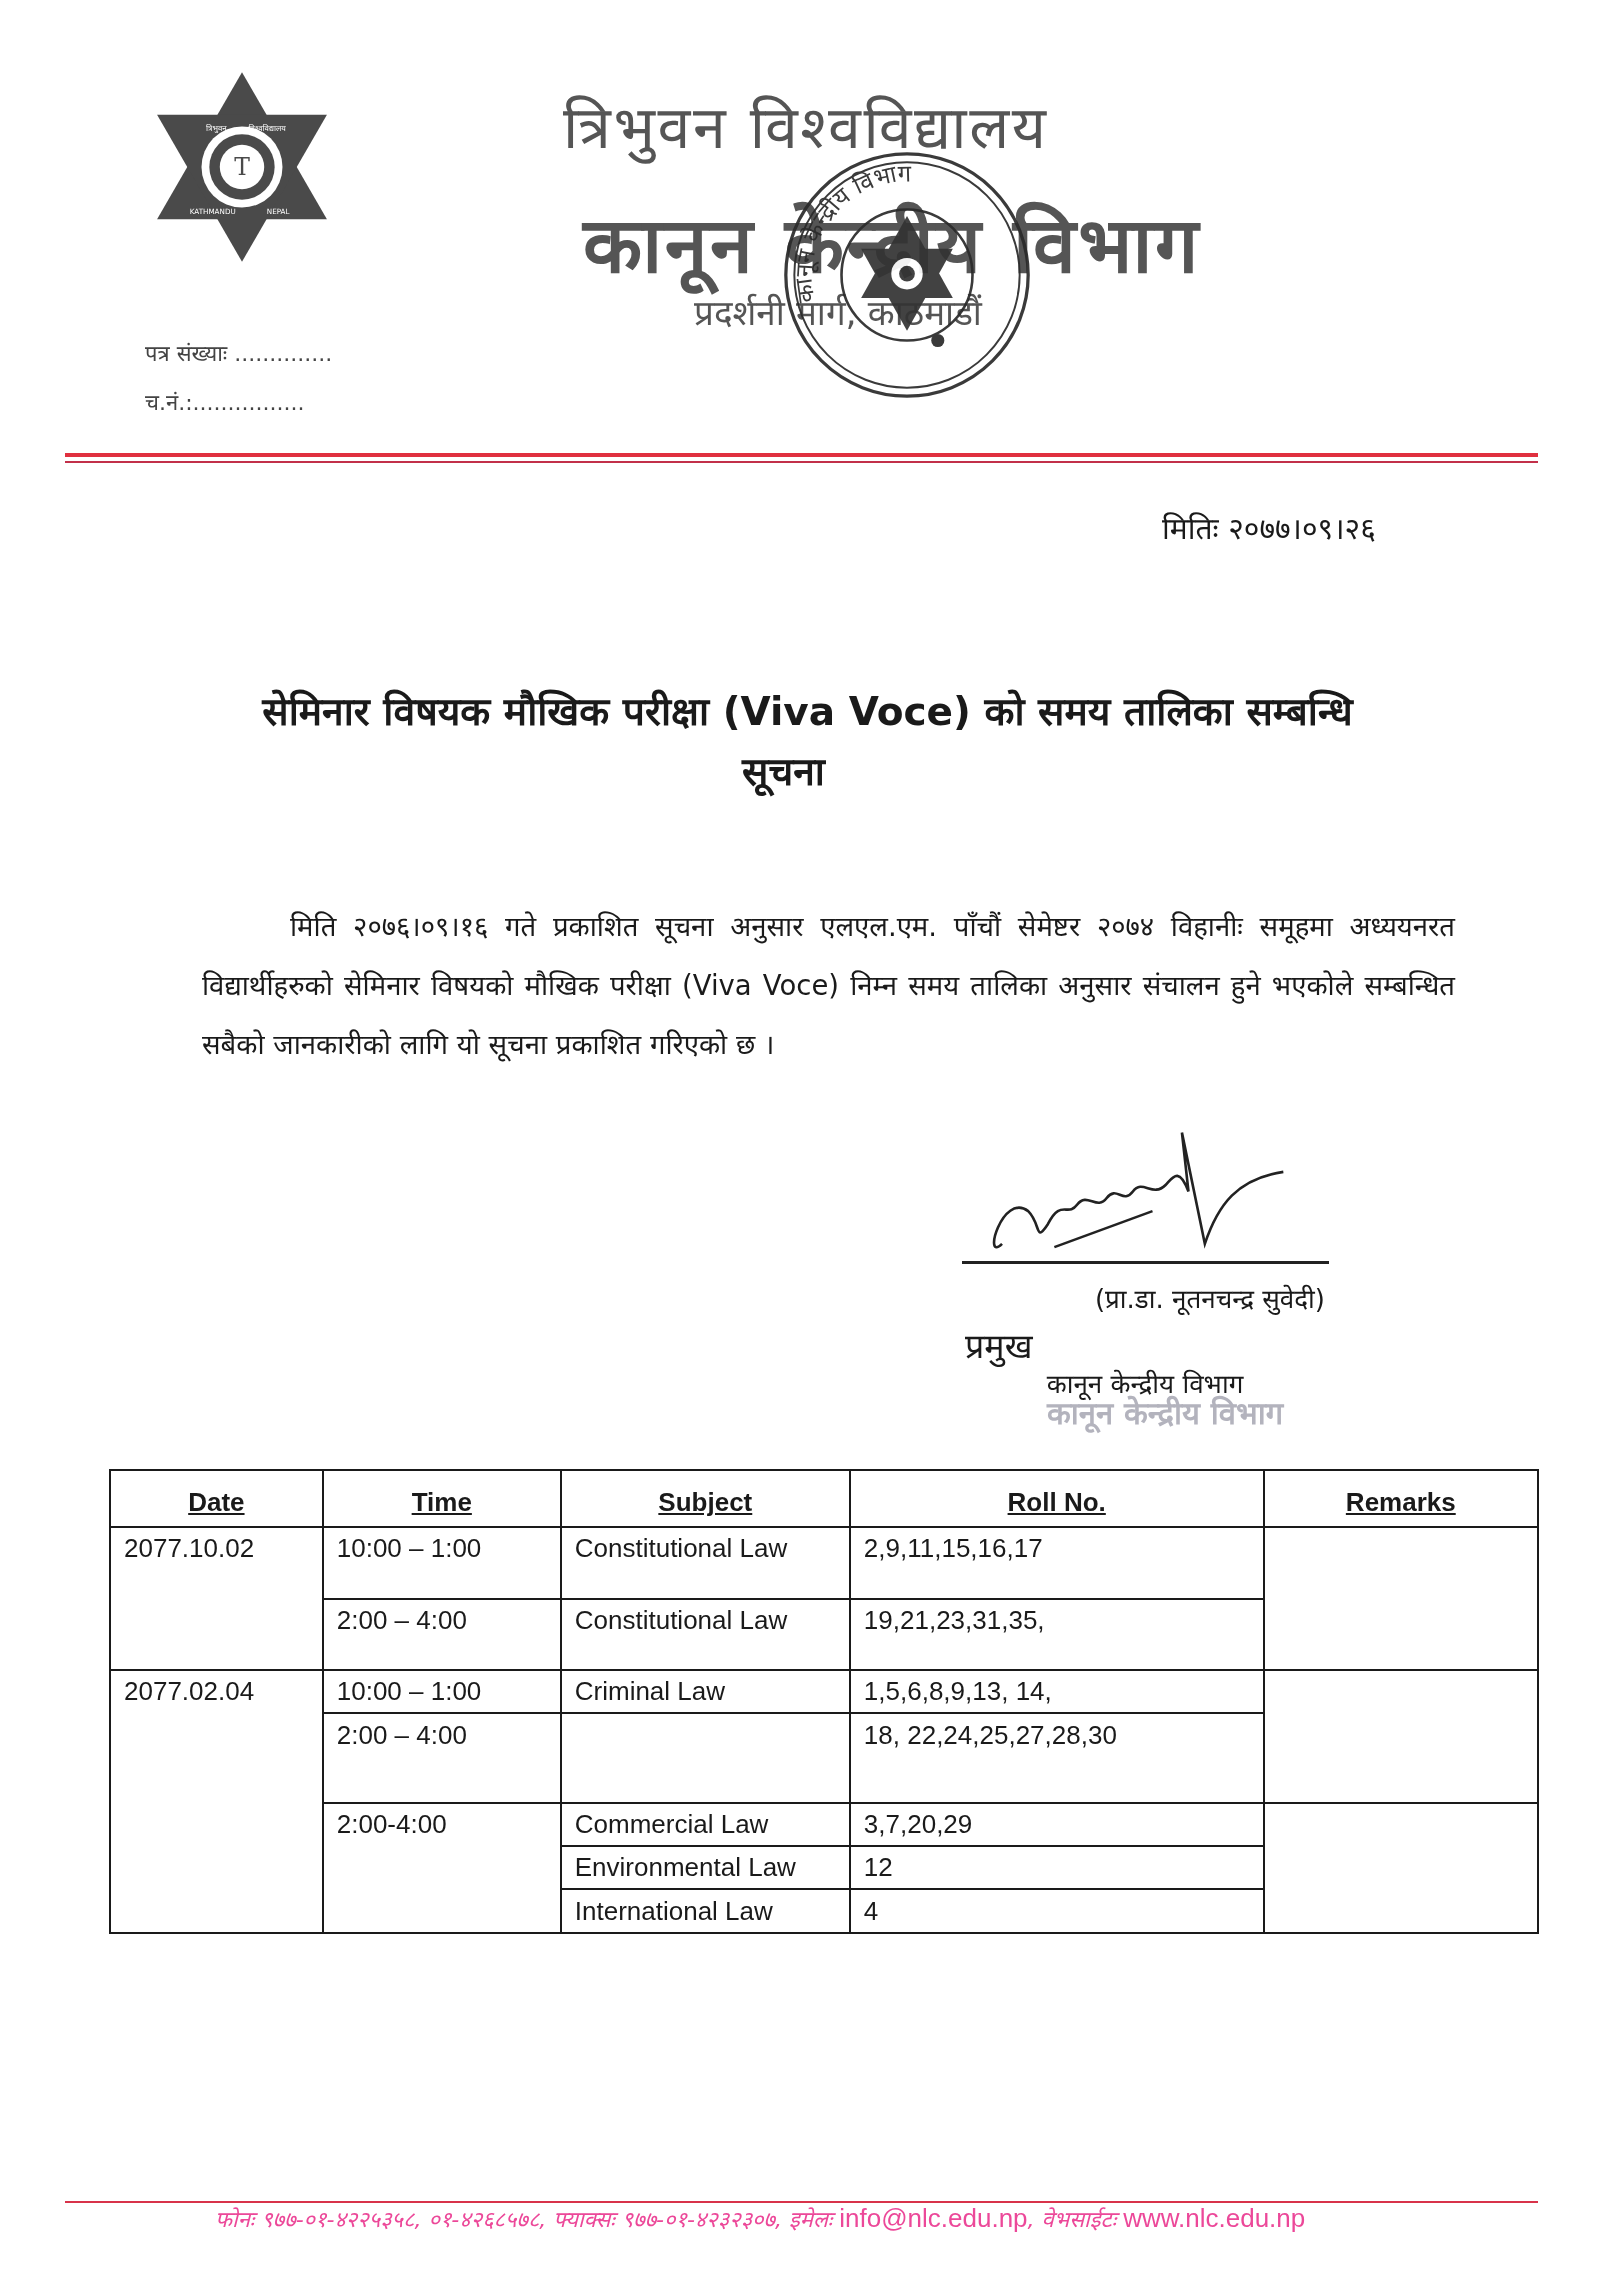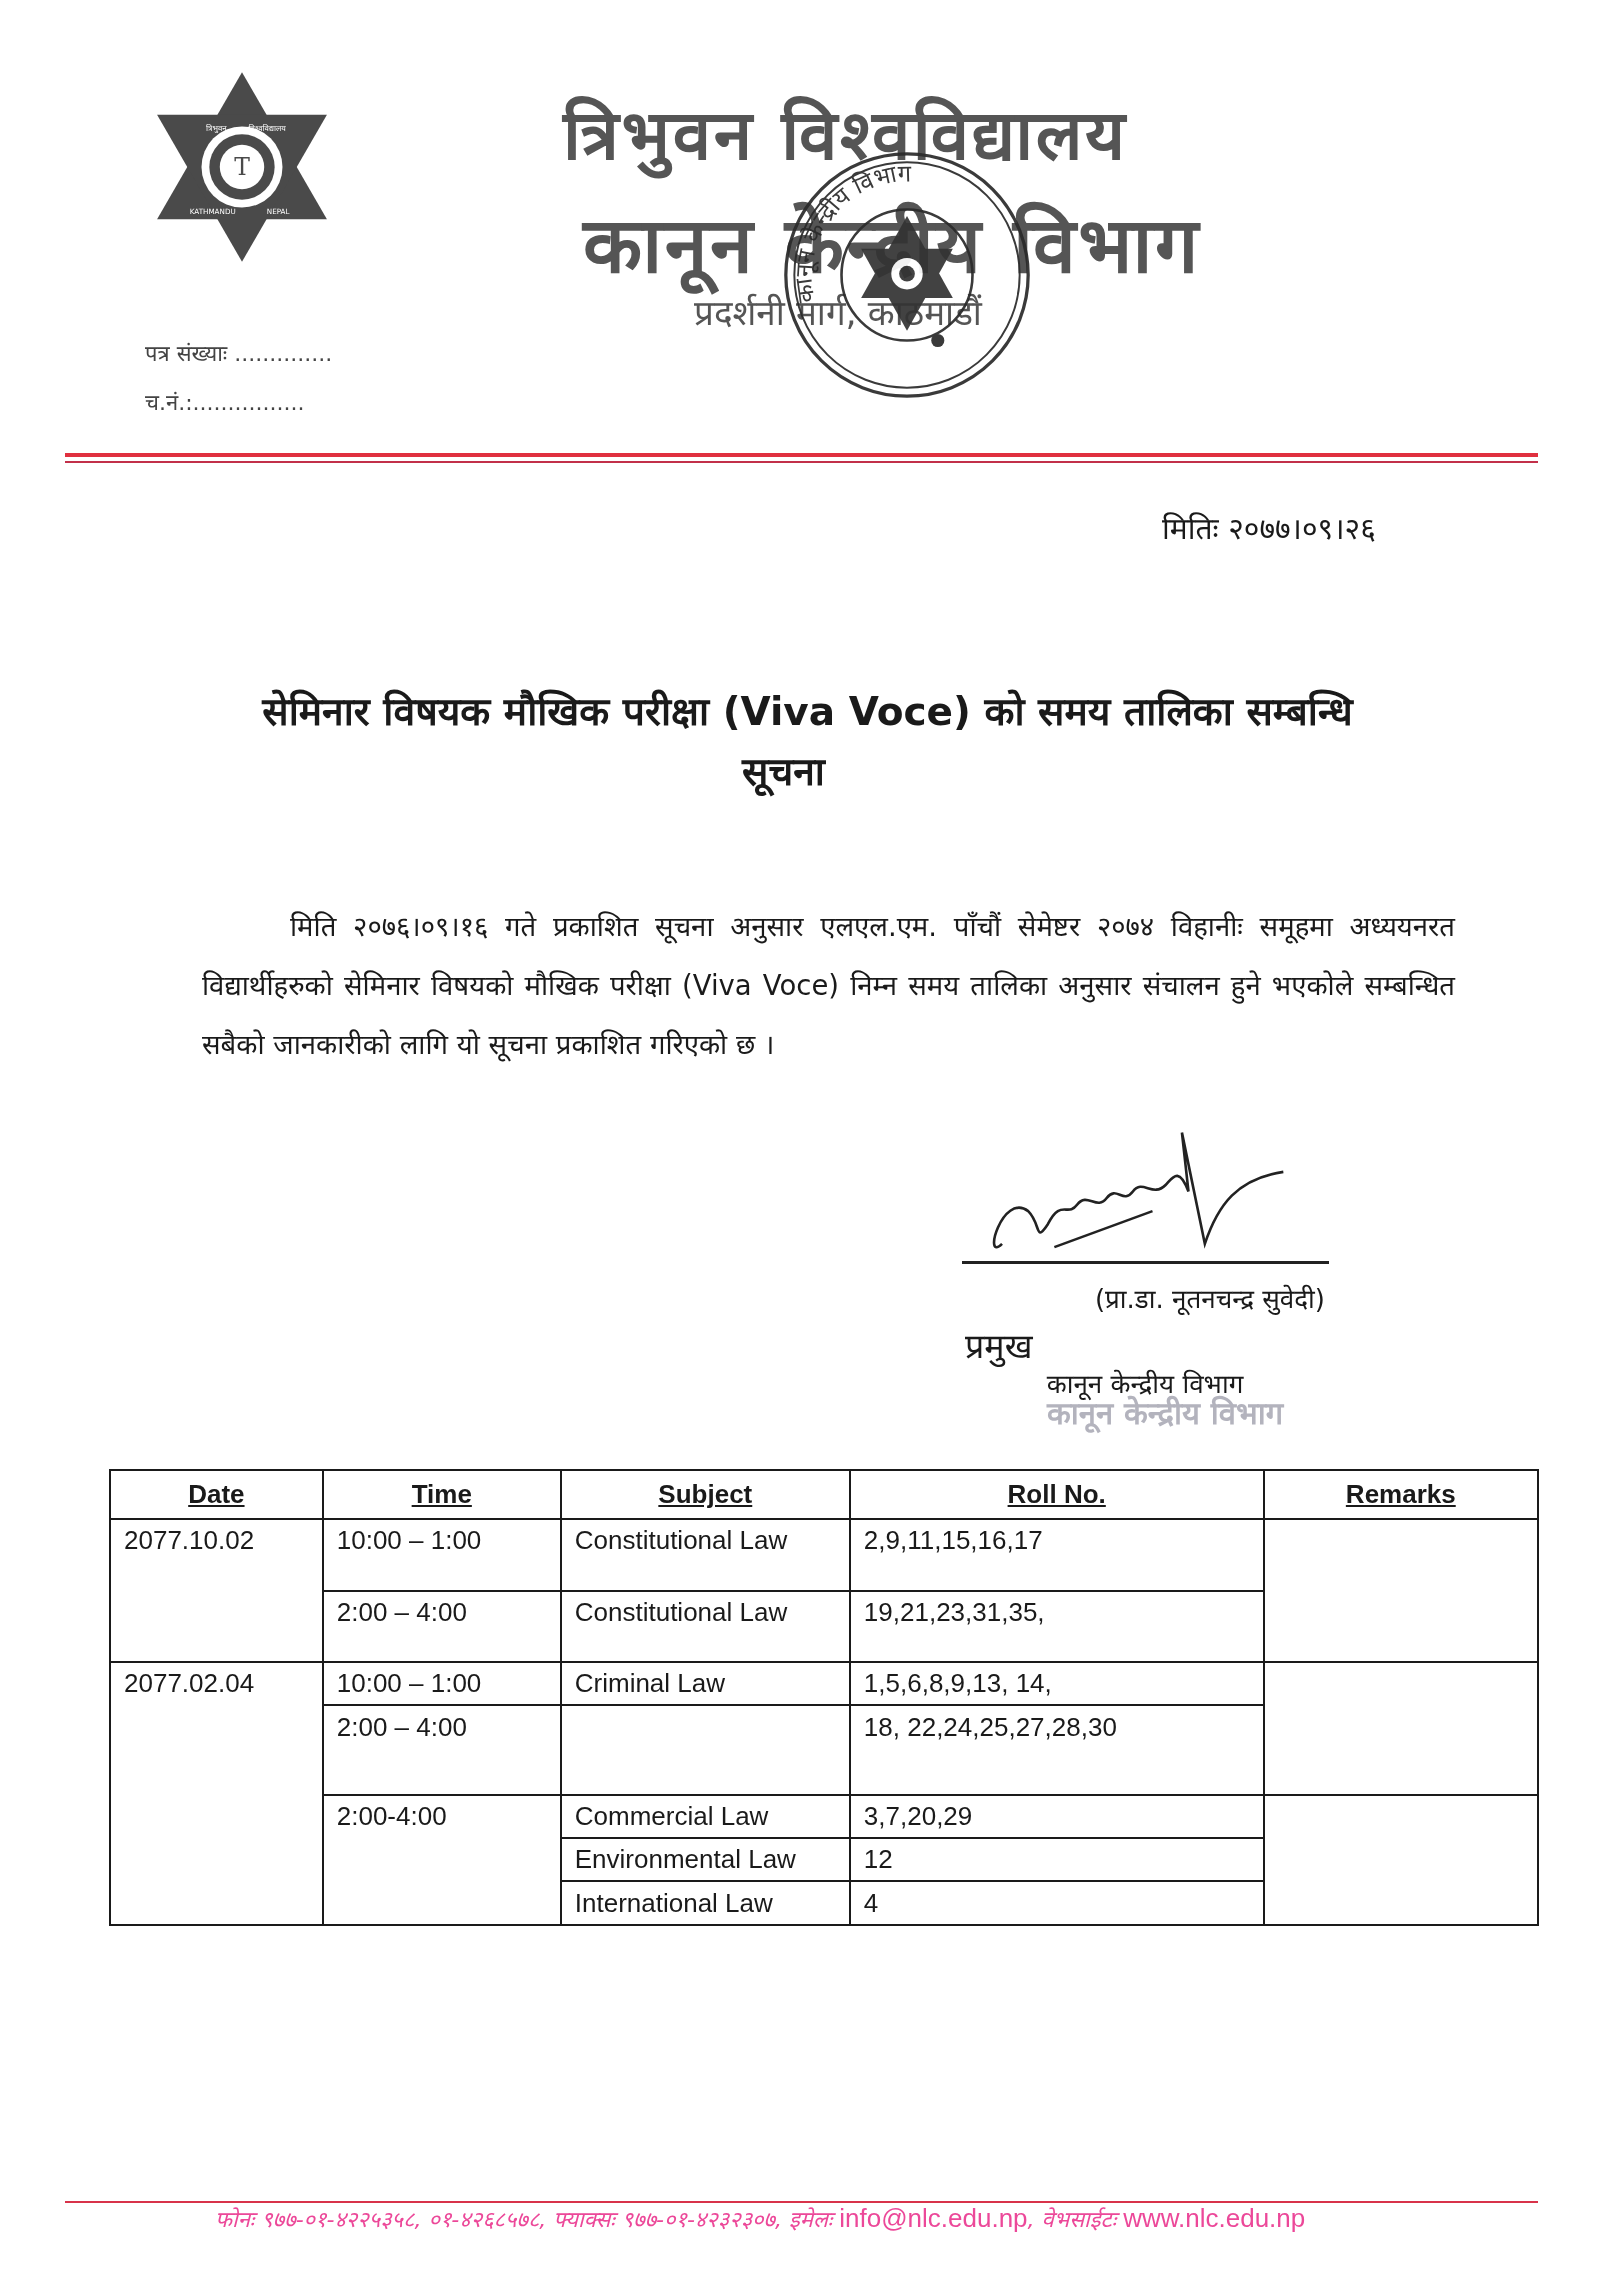--- a/index.html
+++ b/index.html
@@ -4,21 +4,21 @@
 <style>
   html, body { margin: 0; padding: 0; background: #ffffff; }
   body { width: 1615px; height: 2295px; position: relative; overflow: hidden;
          font-family: "DejaVu Sans", sans-serif; color: #1a1a1a; }
   .abs { position: absolute; }
 
   
   .logo { left: 144px; top: 69px; width: 196px; height: 196px; }
 
   
-  .lh-line1 { left: 563px; top: 85px; font-size: 69px; font-weight: bold; color: #555555;
+  .lh-line1 { left: 563px; top: 85px; font-size: 59px; font-weight: normal; color: #555555;
               letter-spacing: 2.6px; white-space: nowrap; }
   .lh-line2 { left: 583px; top: 190px; font-size: 77px; font-weight: bold; color: #555555;
               letter-spacing: 2.6px; white-space: nowrap; }
   .lh-line3 { left: 694px; top: 288px; font-size: 35px; color: #555555; white-space: nowrap; }
 
   .ref { left: 145px; font-size: 22px; color: #444; white-space: nowrap; }
   .ref1 { top: 337px; }
   .ref2 { top: 386px; }
 
   
@@ -42,21 +42,21 @@
   .sig-line { left: 962px; top: 1261px; width: 367px; height: 2.6px; background: #222; }
   .sig-name { left: 965px; top: 1280px; width: 360px; text-align: right; font-size: 26px; white-space: nowrap; }
   .sig-role { left: 965px; top: 1322px; width: 360px; text-align: left; font-size: 34px; }
   .sig-dept { left: 965px; top: 1365px; width: 360px; text-align: center; font-size: 26px; white-space: nowrap; }
   .sig-stamp { left: 1047px; top: 1391px; font-size: 31px; font-weight: bold; color: #9a9aa8; opacity: 0.75; white-space: nowrap; }
 
   
   table.sched { position: absolute; left: 109px; top: 1469px; width: 1430px; border-collapse: collapse;
                 font-family: "Liberation Sans", sans-serif; font-size: 26px; }
   table.sched th, table.sched td { border: 2px solid #1a1a1a; vertical-align: top; padding: 5.2px 13px; }
-  table.sched th { font-weight: bold; text-decoration: underline; text-align: center; height: 34px; padding-top: 8px; }
+  table.sched th { font-weight: bold; text-decoration: underline; text-align: center; height: 34px; padding-top: 16px; }
   .c-date { width: 187px; }
   .c-time { width: 216px; }
   .c-subj { width: 265px; }
   .c-roll { width: 393px; }
   .c-rem  { width: 252px; }
   .h-tall { height: 59px; }
   .h-mid { height: 25px; }
   .h-big { height: 77px; }
   .h-sm { height: 31px; }
 

